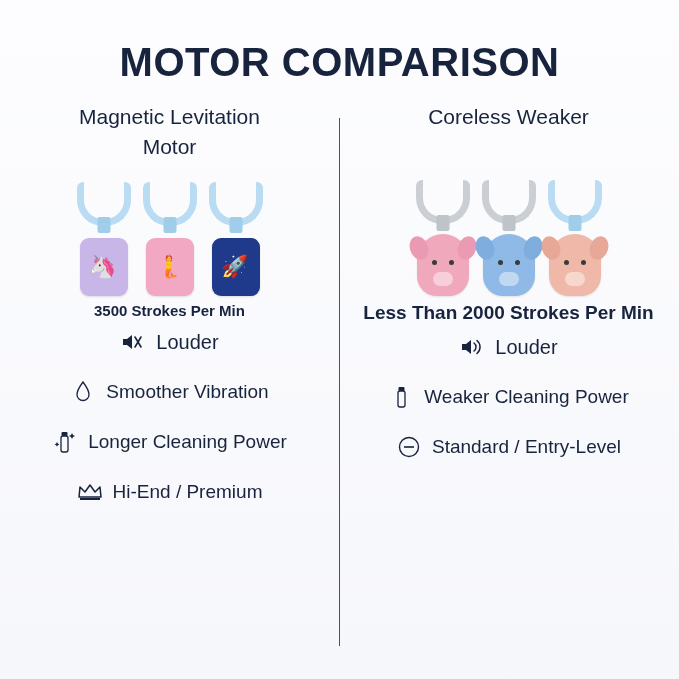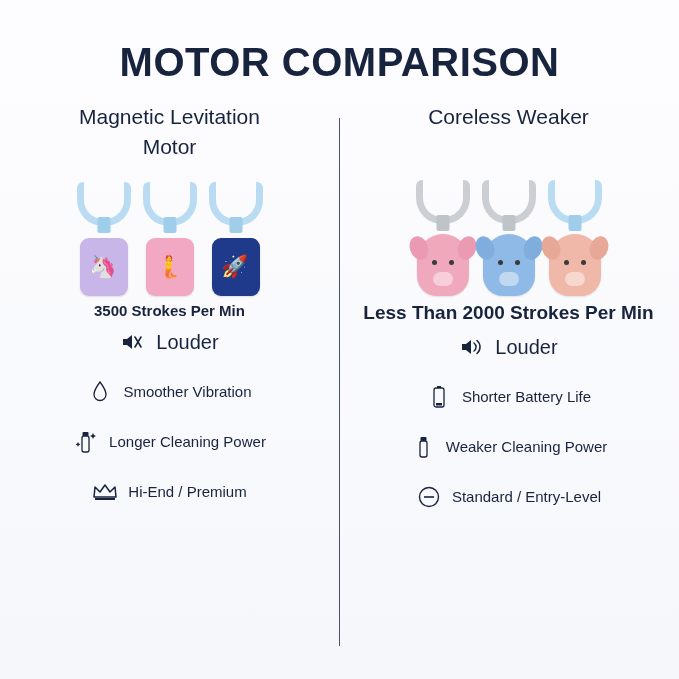--- a/index.html
+++ b/index.html
@@ -164,21 +164,21 @@
     color: #18233d;
     margin-top: 6px;
     text-align: right;
   }
   .strokes.small { font-size: 19px; }
   .feature {
     display: flex;
     align-items: center;
     gap: 10px;
     margin-top: 24px;
-    font-size: 15px;
+    font-size: 19px;
     color: #18233d;
     line-height: 1.2;
   }
   .feature .ico {
     width: 26px;
     min-width: 26px;
     height: 26px;
     display: flex;
     align-items: center;
     justify-content: center;
@@ -316,30 +316,20 @@
         <span class="ico">
           <svg width="24" height="20" viewBox="0 0 24 20">
               <path d="M2 7h4l5-4v14l-5-4H2z" fill="#18233d"></path>
               <path d="M14 6 a5 5 0 0 1 0 8 M17 3.5 a8.5 8.5 0 0 1 0 13" stroke="#18233d" stroke-width="1.5" fill="none" stroke-linecap="round"></path>
             </svg>
         </span>
         <span class="feature-label">Louder</span>
       </div>
 
 
-      <div class="feature">
-        <span class="ico">
-          <svg width="14" height="24" viewBox="0 0 14 24">
-              <rect x="2" y="3" width="10" height="19" rx="2" fill="none" stroke="#18233d" stroke-width="1.3"></rect>
-              <rect x="5" y="1" width="4" height="2" fill="#18233d"></rect>
-              <rect x="4" y="18" width="6" height="2.5" fill="#18233d"></rect>
-            </svg>
-        </span>
-        <span class="feature-label">Shorter Battery Life</span>
-      </div>
 
       <div class="feature">
         <span class="ico">
           <svg width="18" height="26" viewBox="0 0 18 26">
               <rect x="6" y="7" width="7" height="16" rx="2" fill="none" stroke="#18233d" stroke-width="1.3"></rect>
               <rect x="6.5" y="3" width="6" height="4" rx="1" fill="#18233d"></rect>
             </svg>
         </span>
         <span class="feature-label">Weaker Cleaning Power</span>
       </div>

